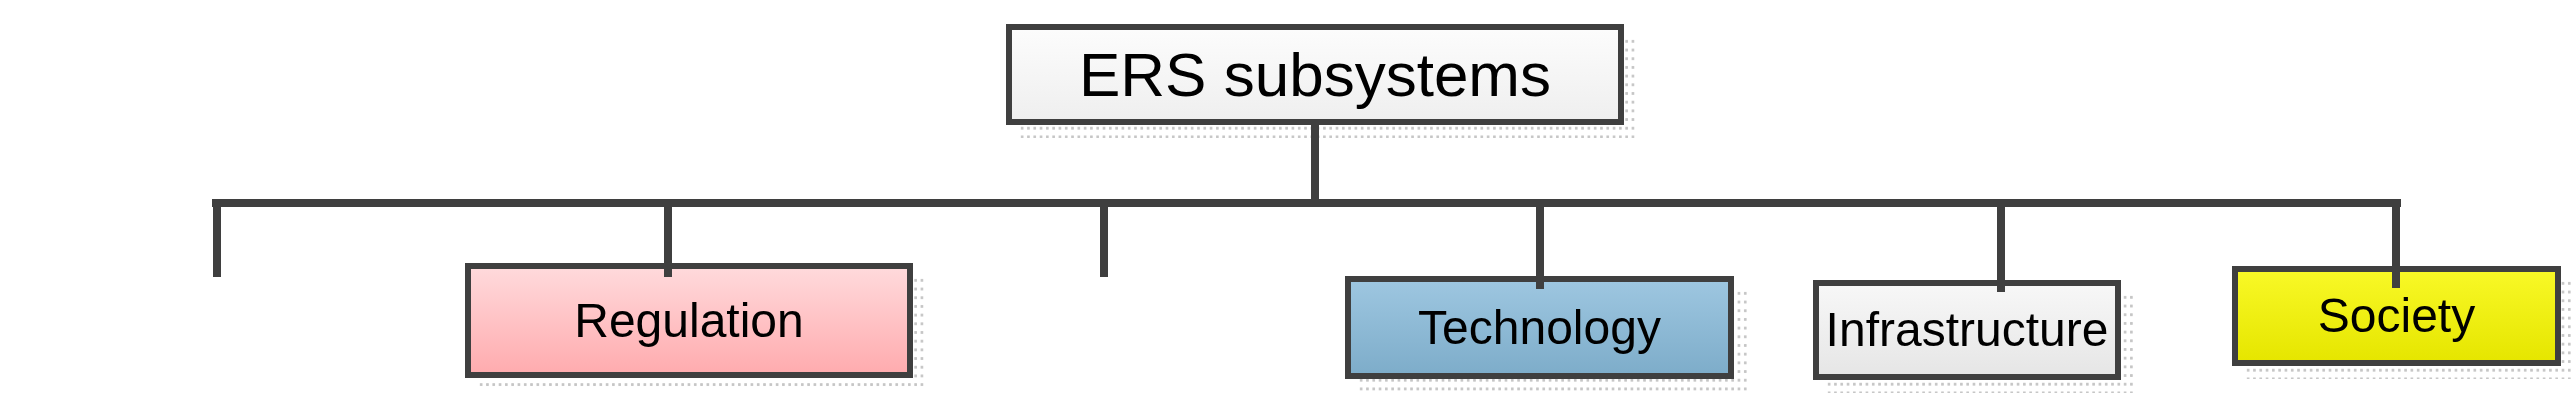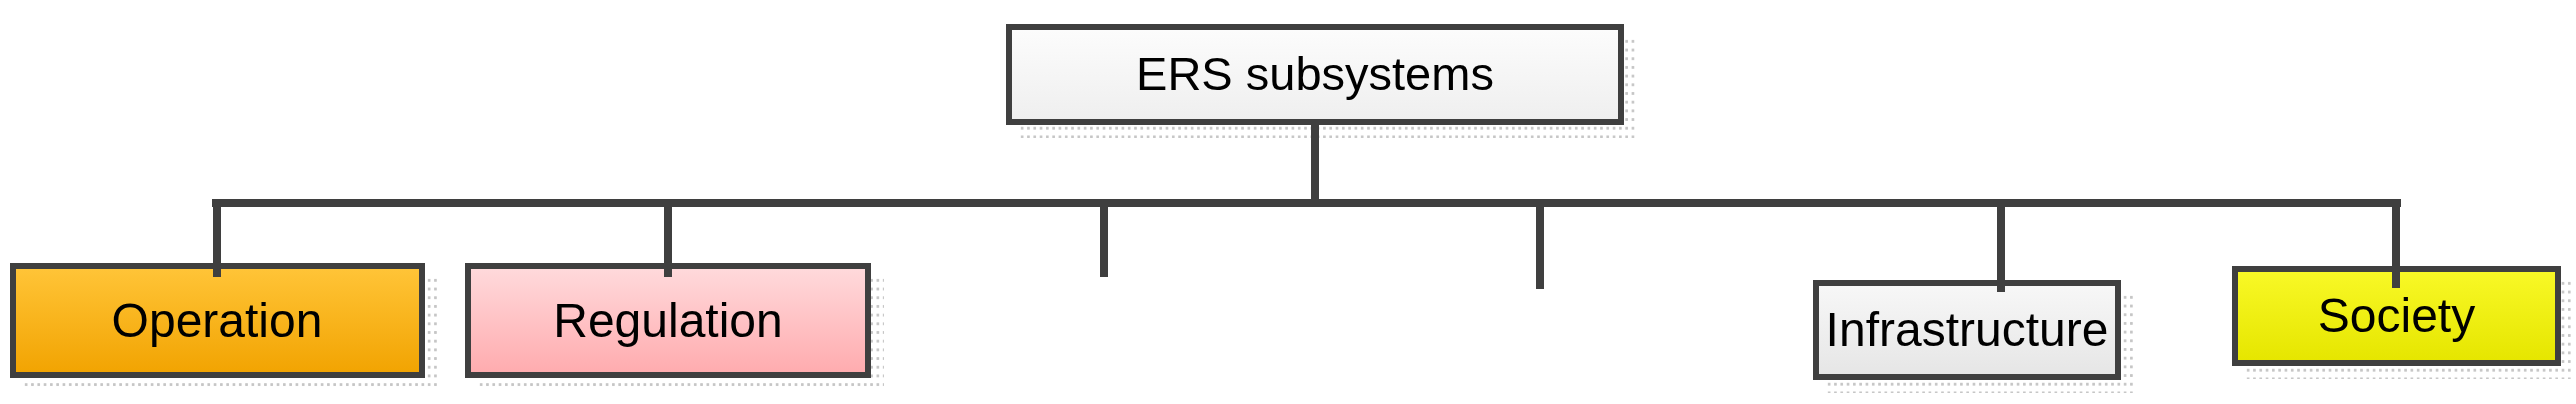--- a/index.html
+++ b/index.html
@@ -24,69 +24,69 @@
   .drop-0 {left:213px; height:73px;}
   .drop-1 {left:664px; height:73px;}
   .drop-2 {left:1100px;height:73px;}
   .drop-3 {left:1536px;height:85px;}
   .drop-4 {left:1997px;height:88px;}
   .drop-5 {left:2392px;height:84px;}
   
   .node{position:absolute;}
   .node-root          {left:1006px;top:24px; width:618px;height:101px;}
   .node-operation     {left:9.5px;  top:263px;width:415px;height:115px;}
-  .node-regulation    {left:465px; top:263px;width:406px;height:115px;}
+  .node-regulation    {left:465px; top:263px;width:406px;height:115px;padding-left:42px;}
   .node-energy        {left:926px;top:263px;width:360px;height:115px;}
   .node-technology    {left:1345px;top:276px;width:389px;height:103px;}
   .node-infrastructure{left:1813px;top:280px;width:308px;height:100px;}
   .node-society       {left:2232px;top:266px;width:329px;height:100px;}
 
   .dot-shadow{
     position:absolute;left:13.4px;top:13.4px;width:100%;height:100%;
     background-image:radial-gradient(circle, var(--dots) 1.3px, transparent 1.5px);
     background-size:6.3px 8.7px;
   }
   .box{
     position:absolute;inset:0;
     box-sizing:border-box;
     border:6.3px solid var(--line);
     display:flex;align-items:center;justify-content:center;
     text-align:center;
     font-size:48px;line-height:1.12;
     padding:0 4.7px;
   }
-  .node-root .box{font-size:47px;}
+  .node-root .box{font-size:62px;}
 </style>
 </head>
 <body>
 
 <div class="canvas">
 
   <div class="node node-root">
     <div class="dot-shadow"></div>
     <div class="box" style="background: linear-gradient(rgb(252, 252, 252), rgb(239, 239, 239));">
       <span>ERS subsystems</span>
     </div>
   </div>
 
-  <div class="node node-operation">
-    <div class="dot-shadow"></div>
-    <div class="box" style="background: linear-gradient(rgb(255, 196, 55), rgb(242, 164, 2));">
-      <span>Operation</span>
-    </div>
-  </div>
 
   <div class="node node-regulation">
     <div class="dot-shadow"></div>
     <div class="box" style="background: linear-gradient(rgb(255, 217, 219), rgb(255, 172, 175));">
       <span>Regulation</span>
     </div>
   </div>
 
 
+  <div class="node node-technology">
+    <div class="dot-shadow"></div>
+    <div class="box" style="background: linear-gradient(rgb(157, 198, 224), rgb(126, 173, 202));">
+      <span>Technology</span>
+    </div>
+  </div>
 
   <div class="node node-infrastructure">
     <div class="dot-shadow"></div>
     <div class="box" style="background: linear-gradient(rgb(247, 247, 247), rgb(230, 230, 230));">
       <span>Infrastructure</span>
     </div>
   </div>
 
   <div class="node node-society">
     <div class="dot-shadow"></div>

